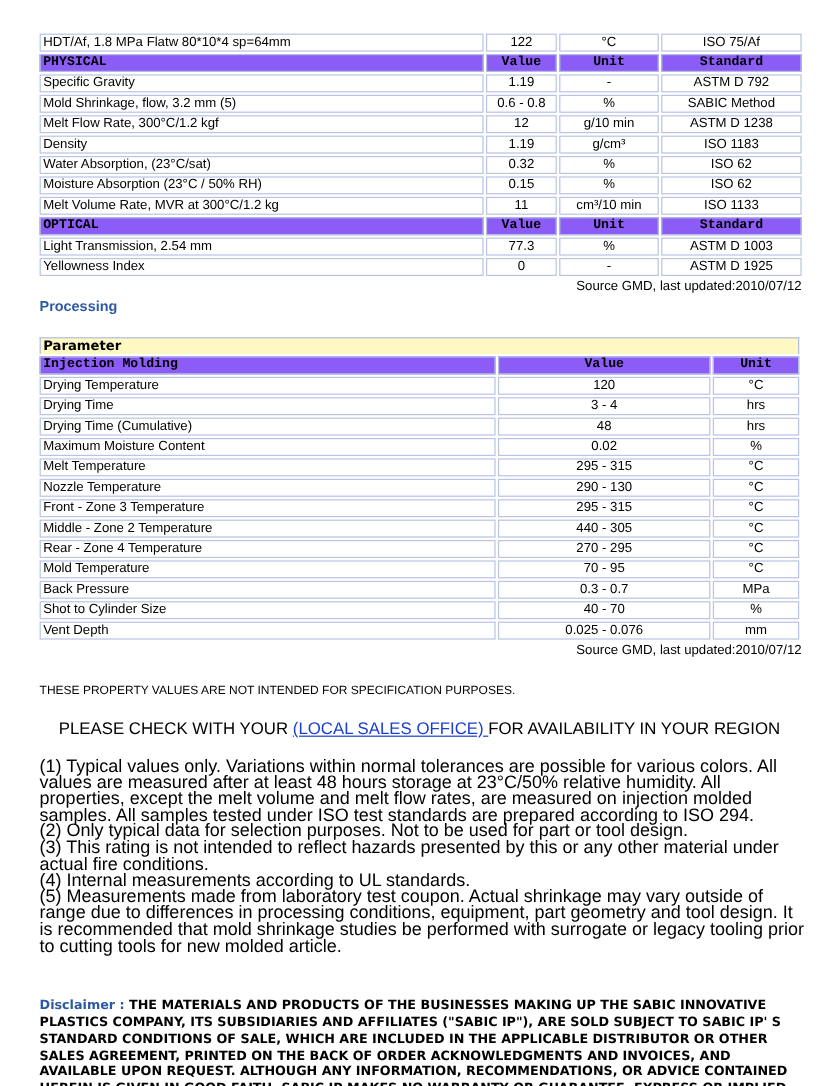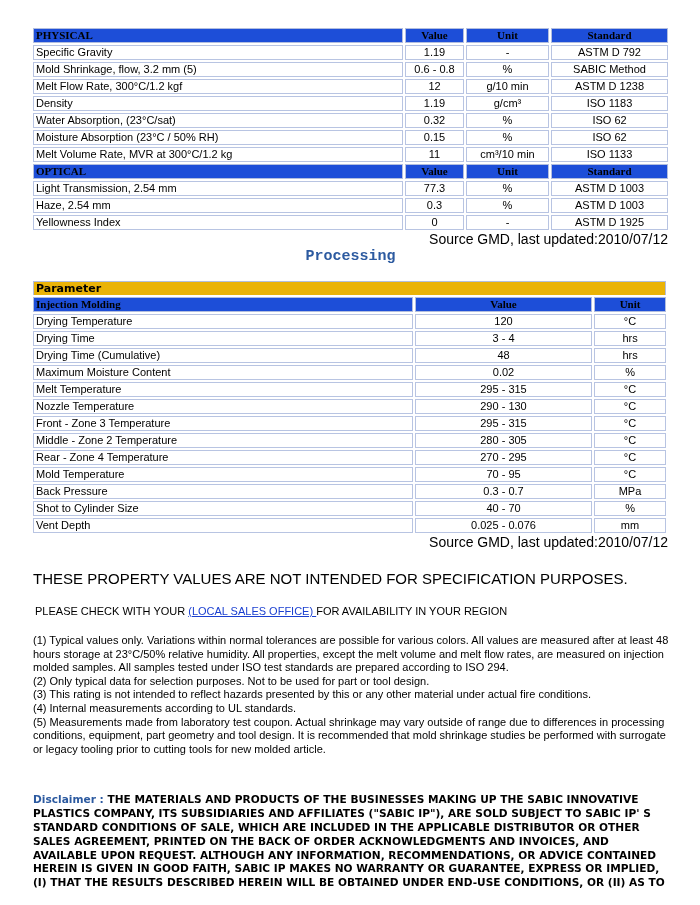--- a/index.html
+++ b/index.html
@@ -2,45 +2,51 @@
 <html><head>
 <meta charset="utf-8">
 <style>
   html, body { margin: 0; padding: 0; background: #ffffff; }
   body { width: 700px; height: 905px; position: relative; overflow: hidden;
          font-family: "Liberation Sans", sans-serif; font-size: 11px; color: #000; }
   .wrap { position: absolute; left: 31px; top: 28px; width: 637px; }
   table.props { border-collapse: separate; border-spacing: 2px; width: 637px; margin: -2px 0 0 0; table-layout: fixed; }
   table.props td { border: 1px solid #b8c4e2; padding: 0 2px; height: 13px; line-height: 13px; font-size: 11px; white-space: nowrap; }
   table.props td.c { text-align: center; }
-  table.props tr.hdr td { background: #1d4ed8; border-color: #b2bedf; font-weight: bold; font-family: Liberation Serif, serif; font-size: 11px; }
-  .source { text-align: right; font-size: 14px; height: 14px; line-height: 14px; margin-top: 0px; }
-  .section-title { color: #2c5aa0; font-weight: bold; font-family: Liberation Mono, monospace; font-size: 15px; margin: 2px 0 0 2px; height: 14px; text-align: center; }
+  table.props tr.hdr td { background: #8b5cf6; border-color: #b2bedf; font-weight: bold; font-family: Liberation Mono, monospace; font-size: 11px; }
+  .source { text-align: right; font-size: 11px; height: 14px; line-height: 14px; margin-top: 0px; }
+  .section-title { color: #2c5aa0; font-weight: bold; font-family: Liberation Sans, sans-serif; font-size: 12px; margin: 2px 0 0 2px; height: 14px; }
   .proc-table { margin-top: 19px; }
-  table.proc td.hdrcell { background: #eab308; border-color: #b2bedf; font-weight: bold; font-family: "DejaVu Sans", sans-serif; }
-  .notice { font-size: 15px; margin: 21px 0 0 2px; }
-  .notice2 { font-size: 11px; margin: 18px 0 0 4px; }
+  table.proc td.hdrcell { background: #fef9c3; border-color: #b2bedf; font-weight: bold; font-family: "DejaVu Sans", sans-serif; }
+  .notice { font-size: 10px; margin: 21px 0 0 2px; }
+  .notice2 { font-size: 14px; margin: 18px 0 0 18px; }
   .notice2 a { color: #1a3fd0; text-decoration: underline; }
-  .notes { font-size: 11px; line-height: 13.6px; margin: 17px 0 0 2px; width: 640px; }
+  .notes { font-size: 15px; line-height: 13.6px; margin: 17px 0 0 2px; width: 640px; }
   .disclaimer { margin: 37px 0 0 2px; font-family: "DejaVu Sans", sans-serif; font-weight: bold; font-size: 10.6px; line-height: 13.8px; width: 640px; }
   .disclaimer .lbl { color: #2c5aa0; }
 </style>
 </head>
 <body>
 
 <div class="wrap">
 
   <table class="props">
     <colgroup>
         <col style="width:370px">
         <col style="width:59px">
         <col style="width:83px">
         <col style="width:117px">
       </colgroup>
     <tbody>
+      <tr>
+        <td>HDT/Af, 1.8 MPa Flatw 80*10*4 sp=64mm</td>
+        <td class="c">122</td>
+        <td class="c">°C</td>
+        <td class="c">ISO 75/Af</td>
+      </tr>
       <tr class="hdr">
         <td>PHYSICAL</td>
         <td class="c">Value</td>
         <td class="c">Unit</td>
         <td class="c">Standard</td>
       </tr>
     </tbody>
     <tbody id="physical-rows">
         <tr>
           <td>Specific Gravity</td>
@@ -94,26 +100,20 @@
       </tr>
     </tbody>
     <tbody id="optical-rows">
         <tr>
           <td>Light Transmission, 2.54 mm</td>
           <td class="c">77.3</td>
           <td class="c">%</td>
           <td class="c">ASTM D 1003</td>
         </tr>
         <tr>
-          <td>Haze, 2.54 mm</td>
-          <td class="c">0.3</td>
-          <td class="c">%</td>
-          <td class="c">ASTM D 1003</td>
-        </tr>
-        <tr>
           <td>Yellowness Index</td>
           <td class="c">0</td>
           <td class="c">-</td>
           <td class="c">ASTM D 1925</td>
         </tr>
       </tbody>
   </table>
   <div class="source">Source GMD, last updated:2010/07/12</div>
 
   <div class="section-title">Processing</div>
@@ -166,21 +166,21 @@
             <td class="c">290 - 130</td>
             <td class="c">°C</td>
           </tr>
           <tr>
             <td>Front - Zone 3 Temperature</td>
             <td class="c">295 - 315</td>
             <td class="c">°C</td>
           </tr>
           <tr>
             <td>Middle - Zone 2 Temperature</td>
-            <td class="c">280 - 305</td>
+            <td class="c">440 - 305</td>
             <td class="c">°C</td>
           </tr>
           <tr>
             <td>Rear - Zone 4 Temperature</td>
             <td class="c">270 - 295</td>
             <td class="c">°C</td>
           </tr>
           <tr>
             <td>Mold Temperature</td>
             <td class="c">70 - 95</td>

